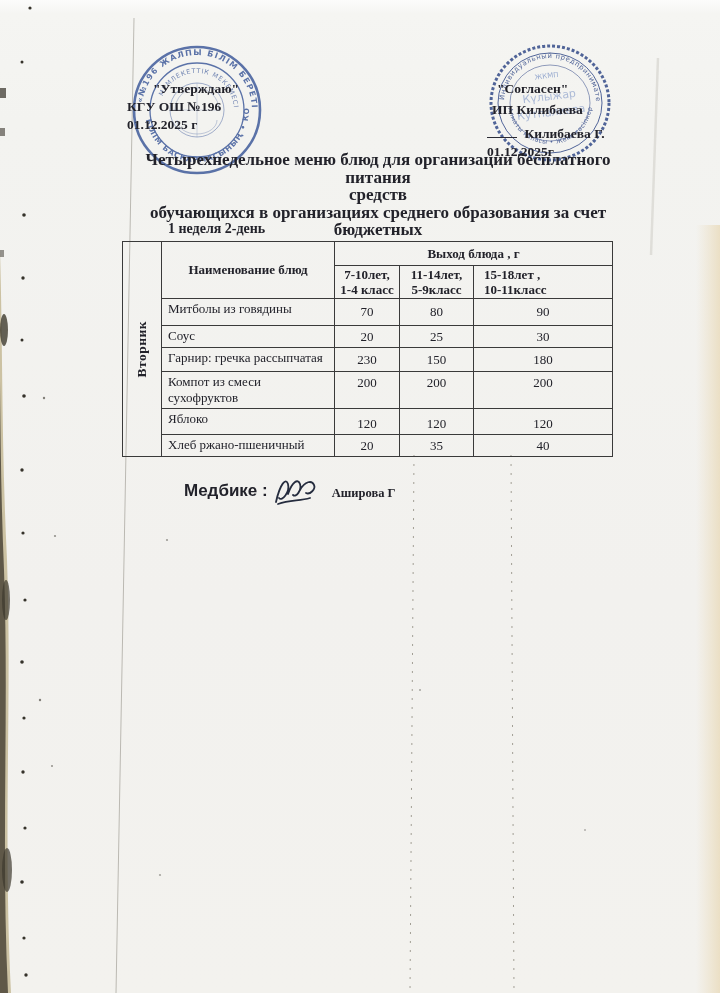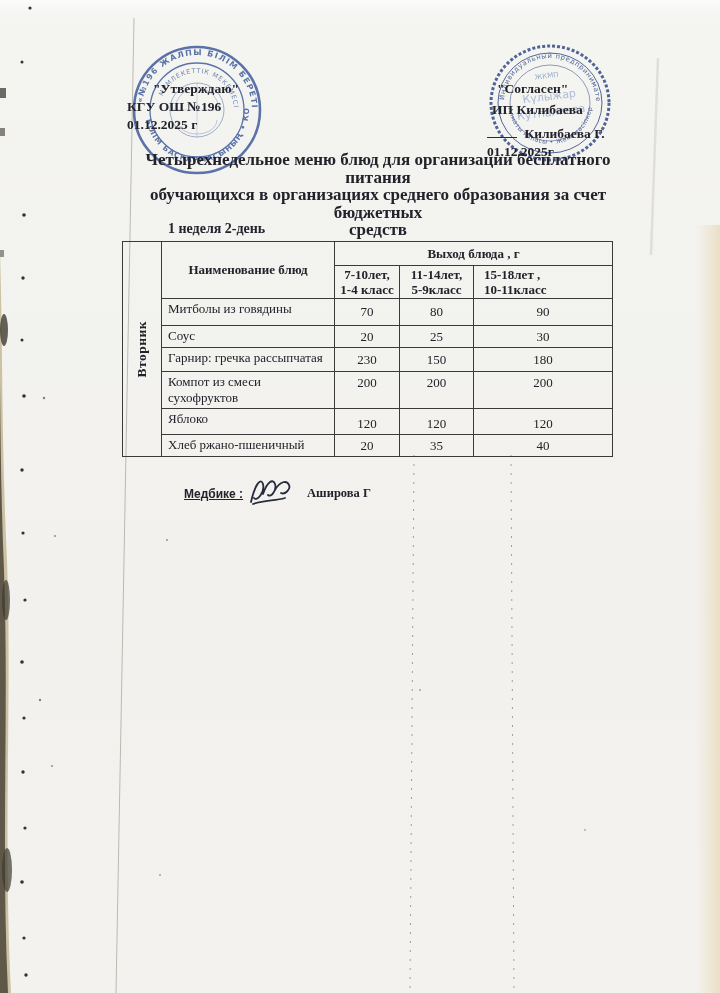--- a/index.html
+++ b/index.html
@@ -21,21 +21,21 @@
   .dayrot{writing-mode:vertical-rl;transform:rotate(180deg);font-weight:bold;font-size:13.5px;
           letter-spacing:.5px;margin:0 auto;}
   td.namehdr{font-weight:bold;font-size:13.5px;text-align:center;vertical-align:middle;}
   td.spanhdr{font-weight:bold;font-size:13.5px;text-align:center;vertical-align:middle;}
   td.agehdr{font-weight:bold;font-size:12.5px;line-height:15px;text-align:center;vertical-align:middle;}
   td.agehdr.left{text-align:left;padding-left:10px;}
   td.dish{padding:2px 4px 2px 6px;vertical-align:top;line-height:16px;}
   td.val{text-align:center;vertical-align:middle;}
   .footer{position:absolute;z-index:2;left:184px;top:474px;display:flex;align-items:flex-end;
           font-family:"Liberation Sans","DejaVu Sans",sans-serif;font-weight:bold;}
-  .footer .lbl{font-size:12px;padding-bottom:7px;text-decoration:underline;}
+  .footer .lbl{font-size:17px;padding-bottom:7px;}
   .footer .nm{font-size:12.5px;padding-bottom:7px;margin-left:6px;font-family:Liberation Serif, serif;}
   .footer svg{margin:0 2px;}
 </style>
 </head>
 <body>
 
 <div class="scan">
 
   <svg class="artifacts" width="720" height="993" viewBox="0 0 720 993">
     <defs>
@@ -150,22 +150,22 @@
     <div class="row" style="margin-left:5px;margin-top:3px">ИП Килибаева</div>
     <div class="row" style="margin-top:6px">
       <span class="sigline" style="width:30px"></span>
       <span style="margin-left:4px">Килибаева Г.</span>
     </div>
     <div class="row">01.12.2025г</div>
   </div>
 
   <div class="title-block">
     <div>Четырехнедельное меню блюд для организации бесплатного питания</div>
+    <div>средств</div>
     <div>обучающихся в организациях среднего образования за счет бюджетных</div>
-    <div>средств</div>
   </div>
 
   <div class="week">1 неделя 2-день</div>
 
   <table class="menu">
     <colgroup>
       <col style="width:39px">
         <col style="width:173px">
         <col style="width:65px">
       <col style="width:74px">

